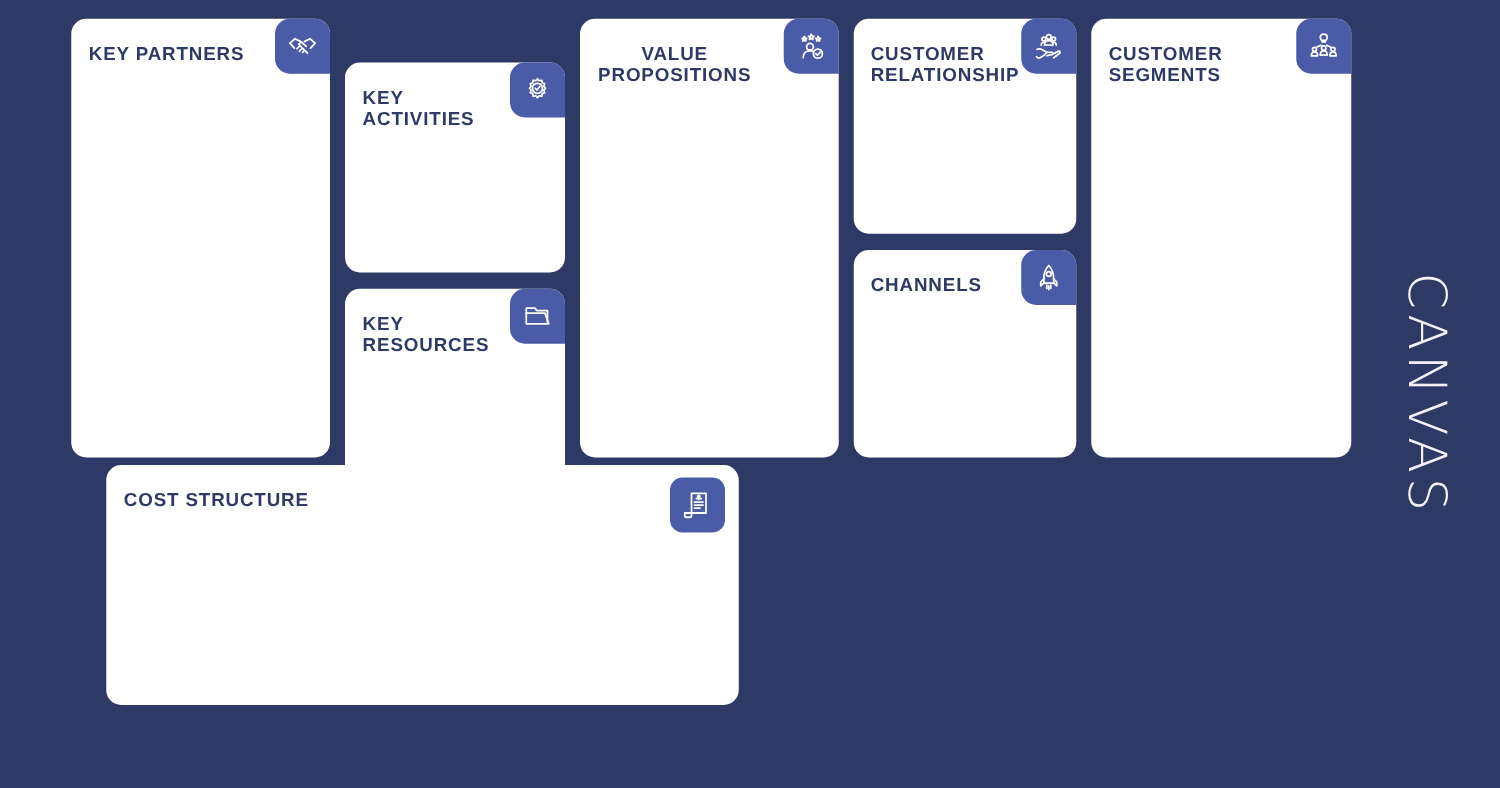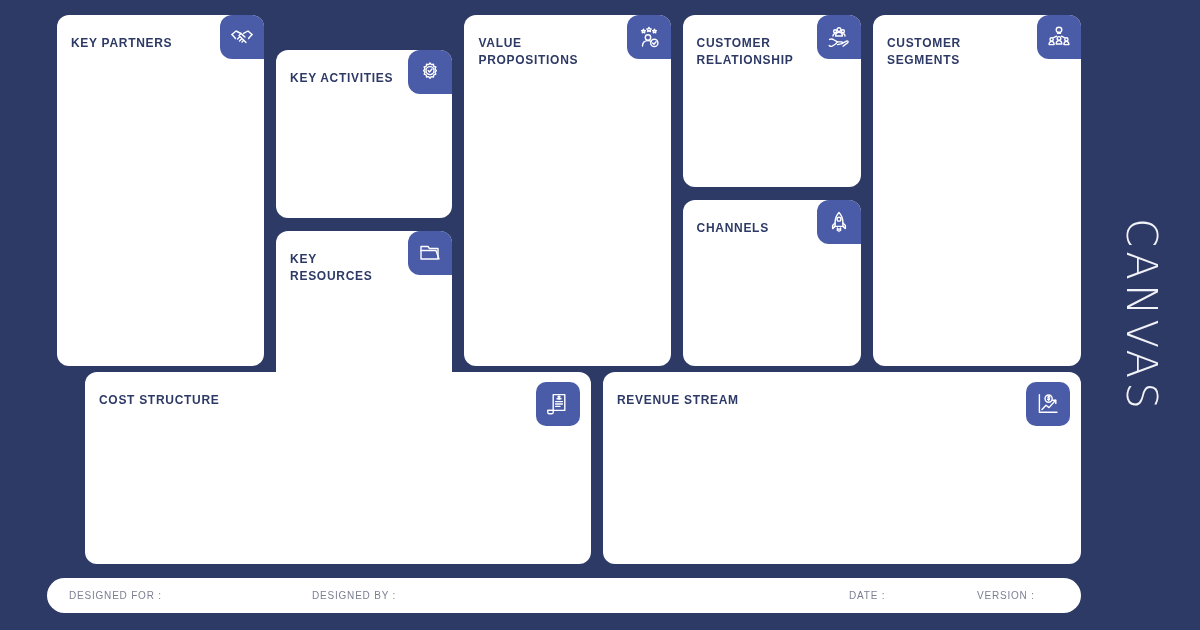--- a/index.html
+++ b/index.html
@@ -51,21 +51,21 @@
     top: 15px;
     width: 1024px;
     height: 351px;
     display: flex;
     gap: 12px;
   }
 
   .col { display: flex; flex-direction: column; gap: 13px; height: 100%; }
   .col-kp  { width: 209px; }
   .col-ka  { width: 178px; margin-top: 35px; }
-  .col-vp  { width: 208px; }
+  .col-vp  { width: 208px; text-align: center; }
   .col-cr  { width: 180px; }
   .col-cs  { width: 210px; }
 
   .card {
     background: #ffffff;
     border-radius: 12px;
     position: relative;
     overflow: visible;
   }
 
@@ -75,21 +75,21 @@
   .h-kr  { flex: 1 1 auto; }
   .h-cr  { height: 172px; }
   .h-ch  { flex: 1 1 auto; }
 
   
   .card-title {
     position: absolute;
     left: 14px;
     top: 20px;
     color: #2e3a66;
-    font-size: 12px;
+    font-size: 15px;
     font-weight: bold;
     letter-spacing: 0.7px;
     line-height: 17px;
     white-space: pre-line;
     max-width: 125px;
     font-family: "Liberation Sans", sans-serif;
   }
 
   .card-title.wide { max-width: 400px; }
 
@@ -292,40 +292,21 @@
         <svg viewBox="0 0 24 24">
           <path d="M7.2 2.6 L18.8 2.6 L18.8 18.4 L7.2 18.4 Z"></path>
           <path d="M11 6.8 L15 6.8 M9.6 9.6 L16.4 9.6 M9.6 12 L16.4 12 M9.6 14.4 L14 14.4"></path>
           <path d="M13 4 L13 7.6 M12 4.8 L14 4.8 M12 6.4 L14 6.4"></path>
           <path d="M7.2 18.4 L7.2 20.6 C7.2 21.4 6.5 21.8 5.6 21.8 L3.2 21.8 C2.3 21.8 1.8 21.2 1.8 20.4 L1.8 18.4 Z"></path>
           <path d="M1.8 18.4 L7.2 18.4"></path>
         </svg>
       </div>
     </div>
 
-    <div class="card card-rev">
-      <div class="card-title wide">REVENUE STREAM</div>
-      <div class="icon-badge inset">
-        <svg viewBox="0 0 24 24">
-          <path d="M3.4 2.6 L3.4 20.2 L21 20.2"></path>
-          <path d="M6 17.4 L10 13.2 L13 15.6 L19.6 8.2"></path>
-          <path d="M16.4 8.2 L19.8 8.2 L19.8 11.4"></path>
-          <circle cx="12.6" cy="6.6" r="3.6"></circle>
-          <path d="M13.9 4.9 C13.5 4.5 12.9 4.4 12.4 4.6 C11.8 4.9 11.8 5.6 12.4 5.9 L13.1 6.3 C13.7 6.6 13.7 7.3 13.1 7.6 C12.6 7.8 12 7.7 11.6 7.3"></path>
-          <path d="M12.7 4.1 L12.7 4.6 M12.7 7.7 L12.7 8.2"></path>
-        </svg>
-      </div>
-    </div>
 
   </div>
 
-  <div class="footer-bar">
-    <span class="footer-field ff-1">DESIGNED FOR :</span>
-    <span class="footer-field ff-2">DESIGNED BY :</span>
-    <span class="footer-field ff-3">DATE :</span>
-    <span class="footer-field ff-4">VERSION :</span>
-  </div>
 
   <div class="side-label">
     <span>CANVAS</span>
   </div>
 
 </div>
 
 </body></html>

